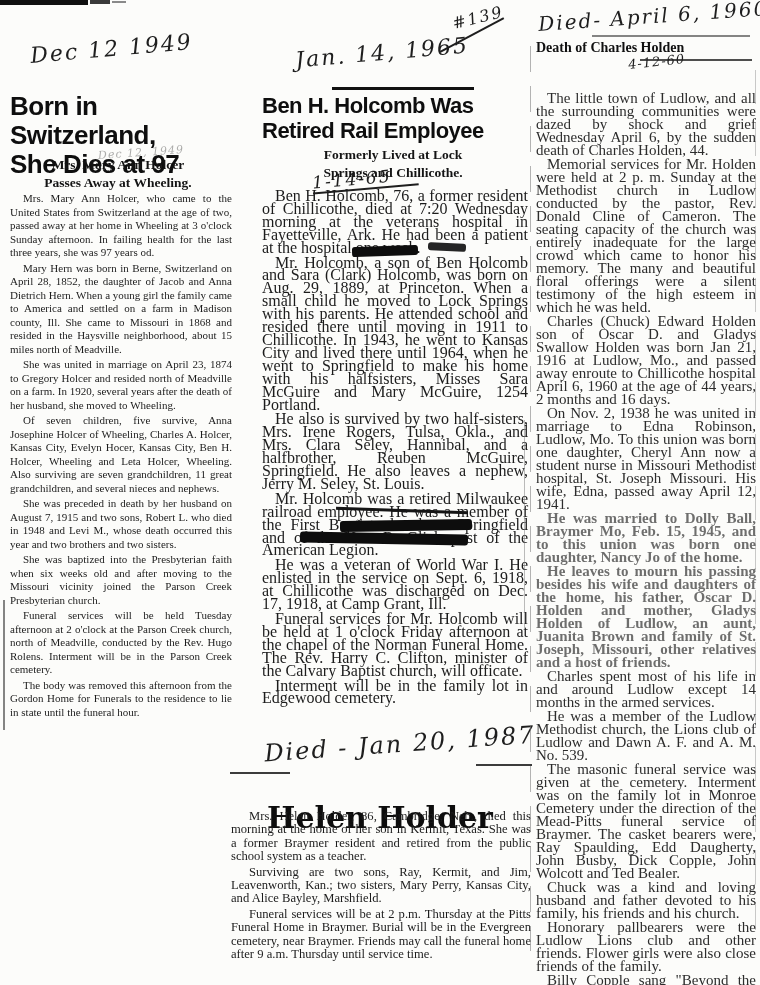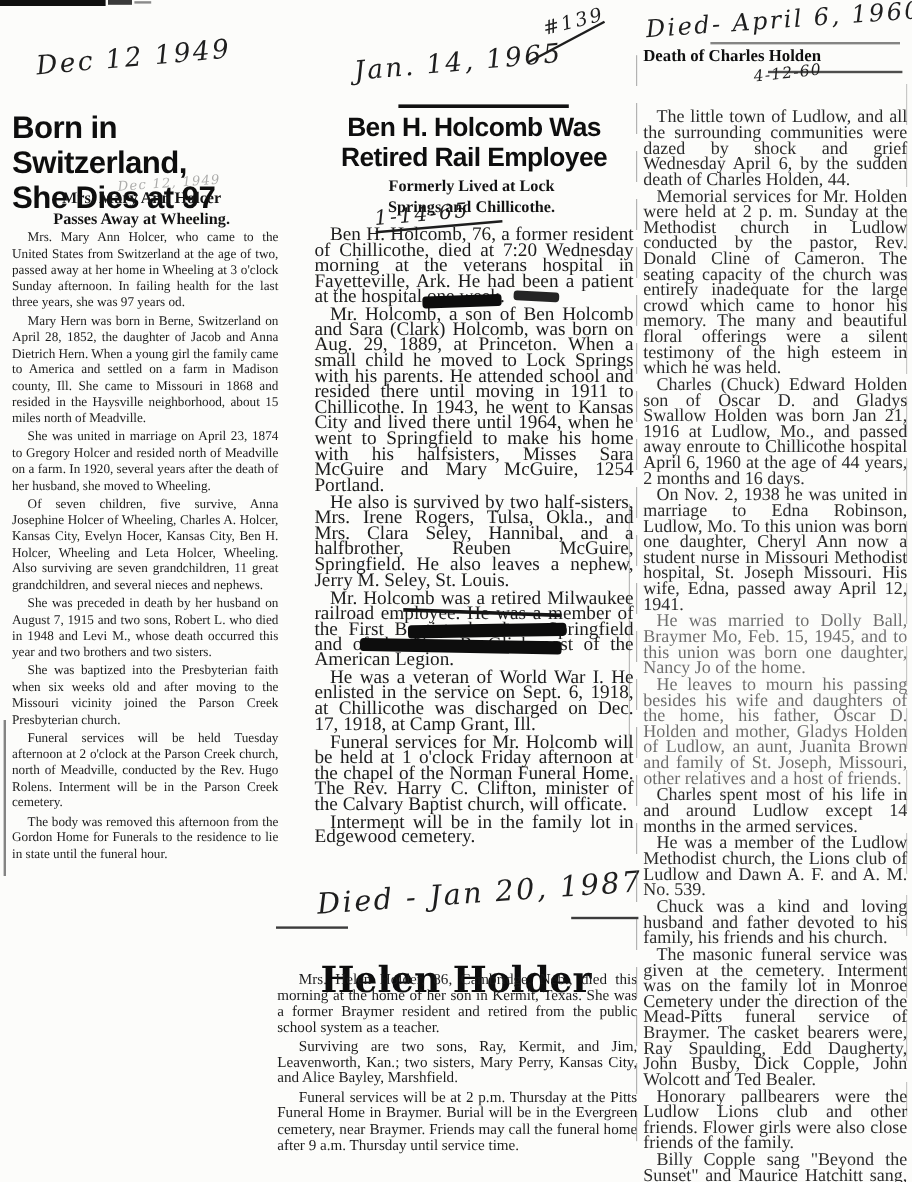--- a/index.html
+++ b/index.html
@@ -47,21 +47,21 @@
   .strike-1{left:336px;top:509px;width:132px;height:3px;transform:rotate(2deg);background:#151515;position:absolute;}
   .smudge-2a{left:340px;top:520px;width:132px;height:11px;transform:rotate(-1deg);}
   .smudge-2b{left:300px;top:533px;width:168px;height:11px;transform:rotate(1deg);}
 
   
   .headline-sans{
     position:absolute;font-family:"Liberation Sans", sans-serif;font-weight:700;
     letter-spacing:-0.5px;line-height:1.12;color:#0e0e0e;
   }
   .a1-headline{left:10px;top:92px;width:224px;font-size:26px;}
-  .a2-headline{left:262px;top:94px;width:266px;font-size:22px;text-align:center;}
+  .a2-headline{left:262px;top:94px;width:266px;font-size:22px;}
   .subhead{
     position:absolute;font-weight:700;font-size:13.5px;line-height:1.3;text-align:center;color:#141414;
   }
   .a1-subhead{left:18px;top:156px;width:200px;}
   .a2-subhead{left:278px;top:146px;width:230px;}
   .body-col{position:absolute;text-align:justify;}
   .body-col p{margin:0 0 2px 0;text-indent:13px;}
   .a1-body{left:10px;top:192px;width:222px;font-size:11px;line-height:13.5px;}
   .a2-body{left:262px;top:190px;width:266px;font-size:16px;line-height:12.9px;}
   .a3-headline{
@@ -69,21 +69,21 @@
     font-size:30px;font-weight:700;color:#0d0d0d;font-family:"DejaVu Serif", serif;
   }
   .a3-body{left:231px;top:810px;width:300px;font-size:12.6px;line-height:13.4px;}
   .a3-body p{text-indent:18px;}
   .a4-headline{
     position:absolute;left:536px;top:40px;width:222px;font-size:14px;font-weight:700;
     color:#101010;letter-spacing:0px;
   }
   .a4-body{left:536px;top:64px;width:220px;font-size:15px;line-height:13px;color:#2c2c2c;margin-top:28px;}
   .a4-body p{text-indent:11px;margin-bottom:1px;}
-  .a4-body p:nth-of-type(5),.a4-body p:nth-of-type(6){opacity:.68;}
+  .a4-body p:nth-of-type(5),.a4-body p:nth-of-type(6){opacity:.68;font-weight:bold;}
 </style>
 </head>
 <body>
 
 <div class="page">
 
   <div class="scan-bar1"></div>
   <div class="scan-bar2"></div>
   <div class="scan-bar3"></div>
 
@@ -158,20 +158,20 @@
   <div class="a4-underline"></div>
   <div class="body-col a4-body">
       <p>The little town of Ludlow, and all the surrounding communities were dazed by shock and grief Wednesday April 6, by the sudden death of Charles Holden, 44.</p>
       <p>Memorial services for Mr. Holden were held at 2 p. m. Sunday at the Methodist church in Ludlow conducted by the pastor, Rev. Donald Cline of Cameron. The seating capacity of the church was entirely inadequate for the large crowd which came to honor his memory. The many and beautiful floral offerings were a silent testimony of the high esteem in which he was held.</p>
       <p>Charles (Chuck) Edward Holden son of Oscar D. and Gladys Swallow Holden was born Jan 21, 1916 at Ludlow, Mo., and passed away enroute to Chillicothe hospital April 6, 1960 at the age of 44 years, 2 months and 16 days.</p>
       <p>On Nov. 2, 1938 he was united in marriage to Edna Robinson, Ludlow, Mo. To this union was born one daughter, Cheryl Ann now a student nurse in Missouri Methodist hospital, St. Joseph Missouri. His wife, Edna, passed away April 12, 1941.</p>
       <p>He was married to Dolly Ball, Braymer Mo, Feb. 15, 1945, and to this union was born one daughter, Nancy Jo of the home.</p>
       <p>He leaves to mourn his passing besides his wife and daughters of the home, his father, Oscar D. Holden and mother, Gladys Holden of Ludlow, an aunt, Juanita Brown and family of St. Joseph, Missouri, other relatives and a host of friends.</p>
       <p>Charles spent most of his life in and around Ludlow except 14 months in the armed services.</p>
       <p>He was a member of the Ludlow Methodist church, the Lions club of Ludlow and Dawn A. F. and A. M. No. 539.</p>
+      <p>The masonic funeral service was given at the cemetery. Interment was on the family lot in Monroe Cemetery under the direction of the Mead-Pitts funeral service of Braymer. The casket bearers were, Ray Spaulding, Edd Daugherty, John Busby, Dick Copple, John Wolcott and Ted Bealer.</p>
       <p>Chuck was a kind and loving husband and father devoted to his family, his friends and his church.</p>
-      <p>The masonic funeral service was given at the cemetery. Interment was on the family lot in Monroe Cemetery under the direction of the Mead-Pitts funeral service of Braymer. The casket bearers were, Ray Spaulding, Edd Daugherty, John Busby, Dick Copple, John Wolcott and Ted Bealer.</p>
       <p>Honorary pallbearers were the Ludlow Lions club and other friends. Flower girls were also close friends of the family.</p>
       <p>Billy Copple sang "Beyond the Sunset" and Maurice Hatchitt sang, "He Thinks of You". Mrs. Hatchitt presided at the piano.</p>
       <p>The family has the heartfelt sympathy of every one in their great sorrow.</p>
     </div>
 
 </div>
 
 </body></html>

